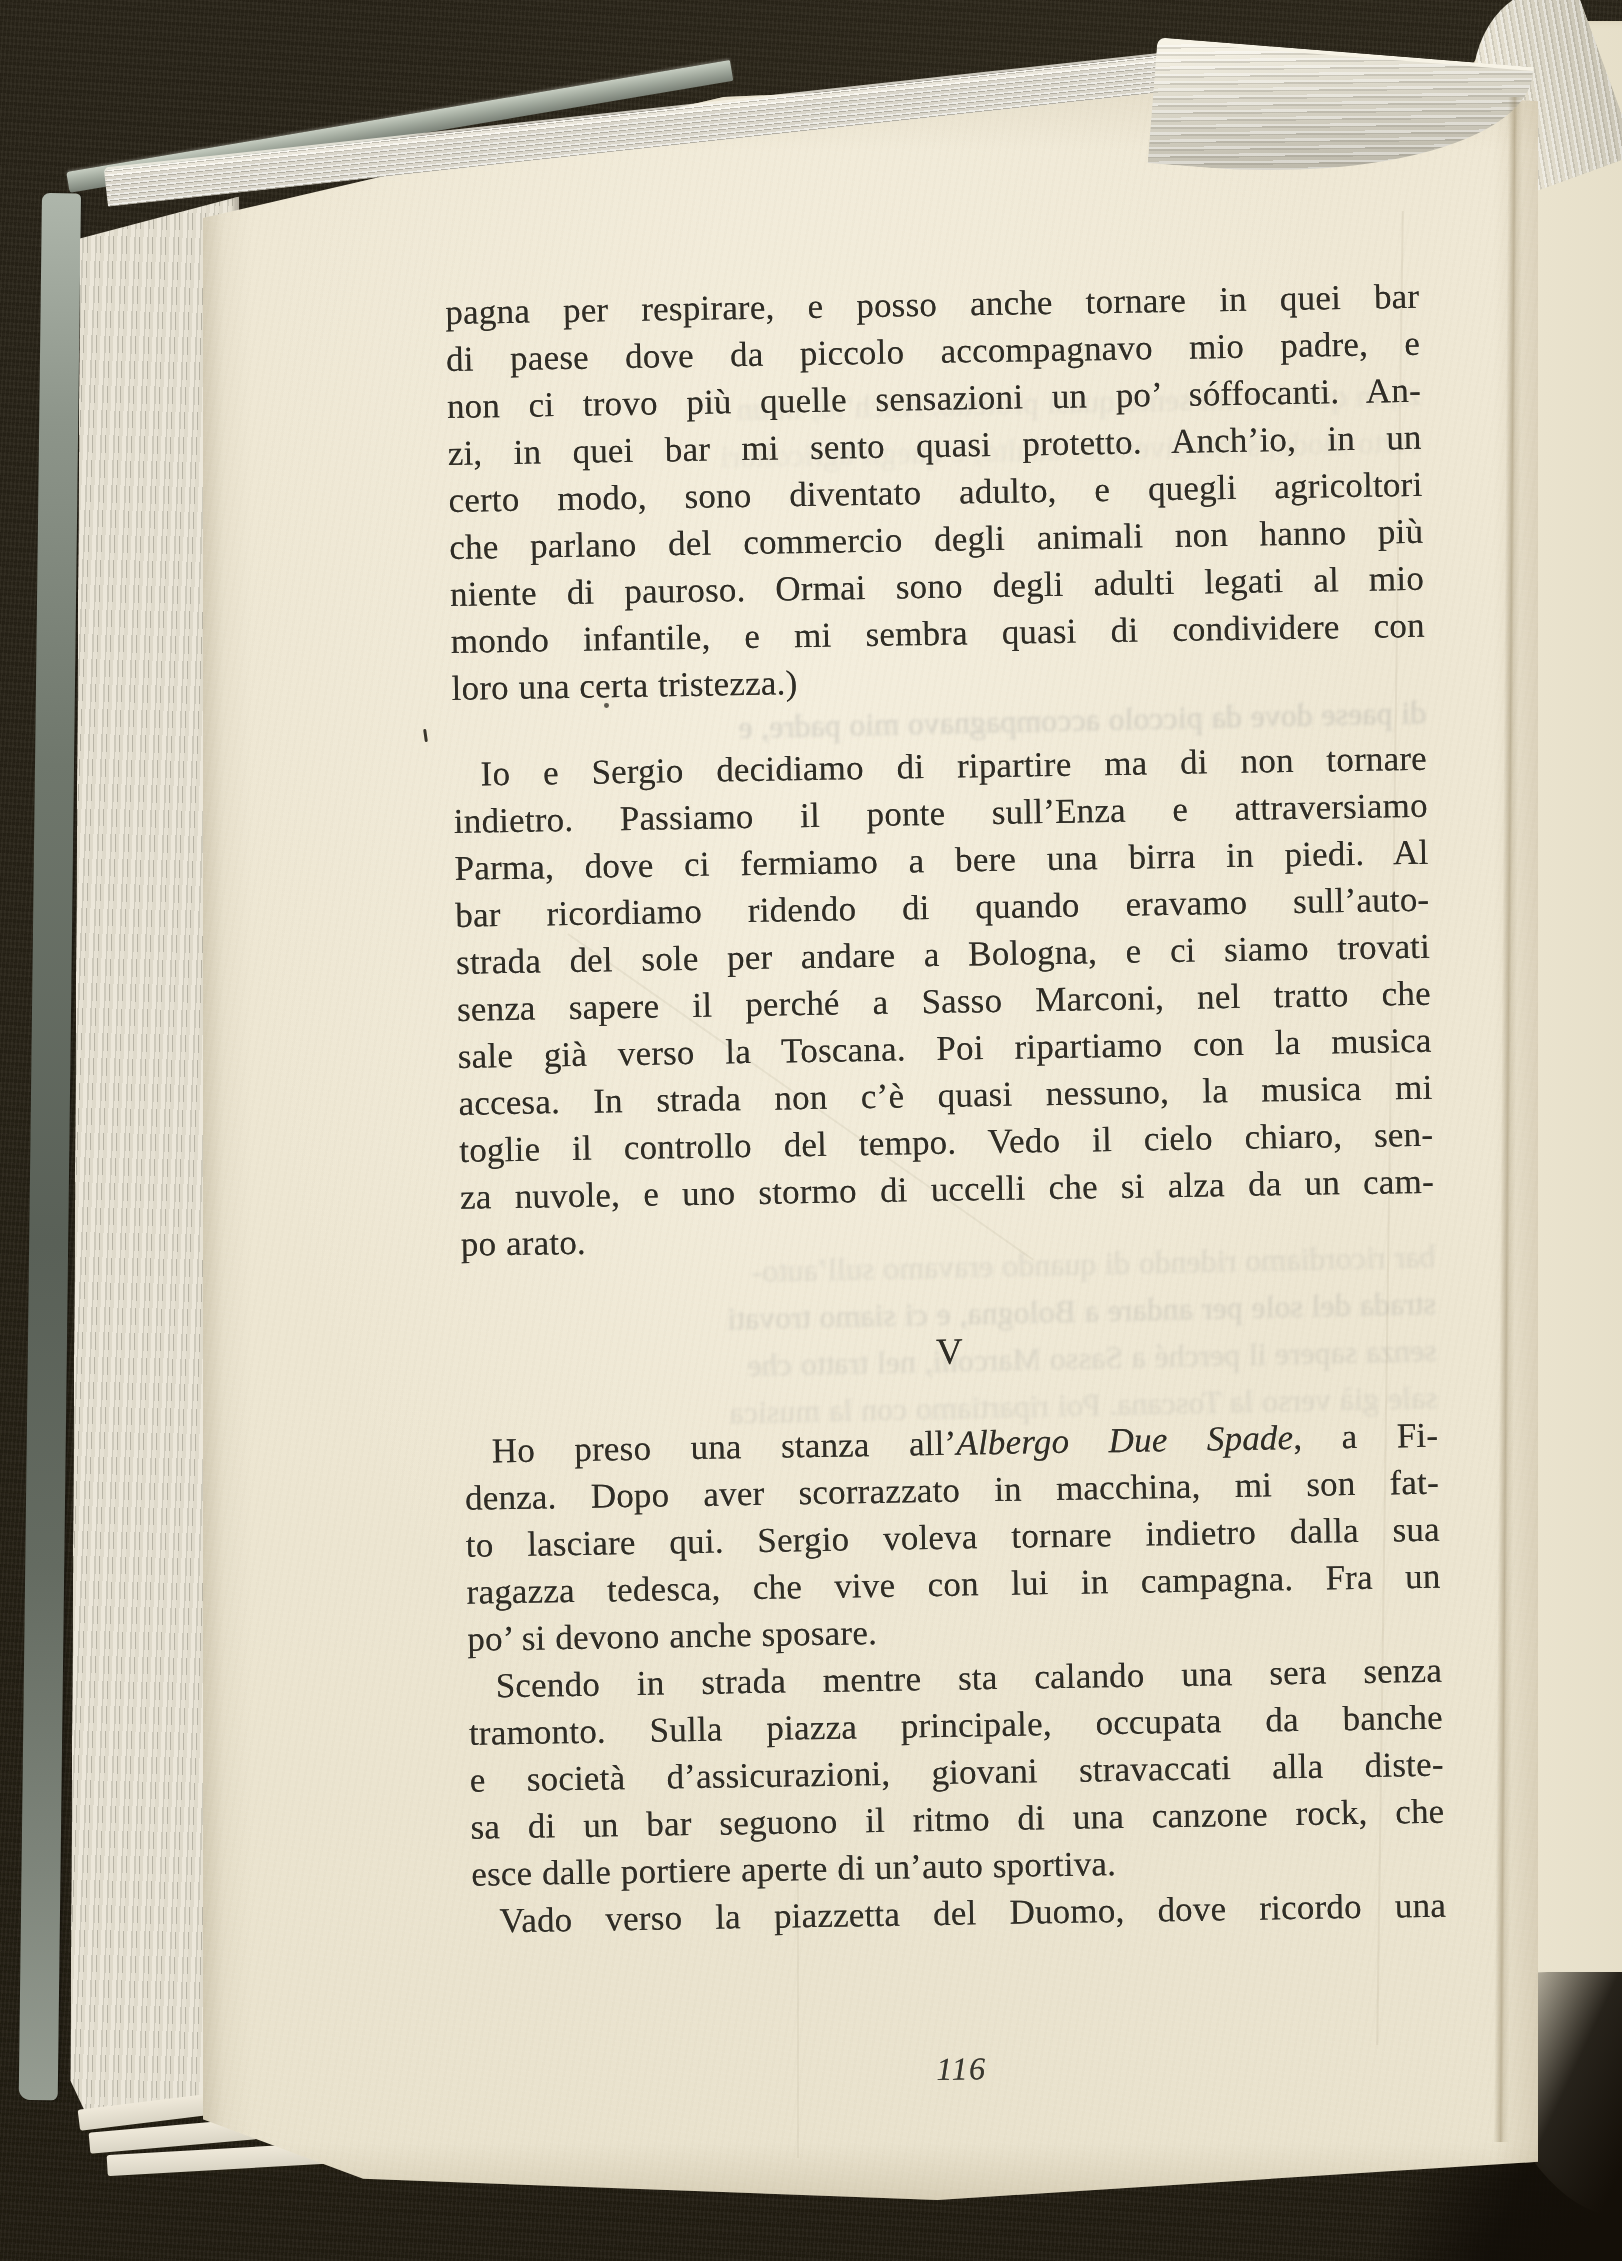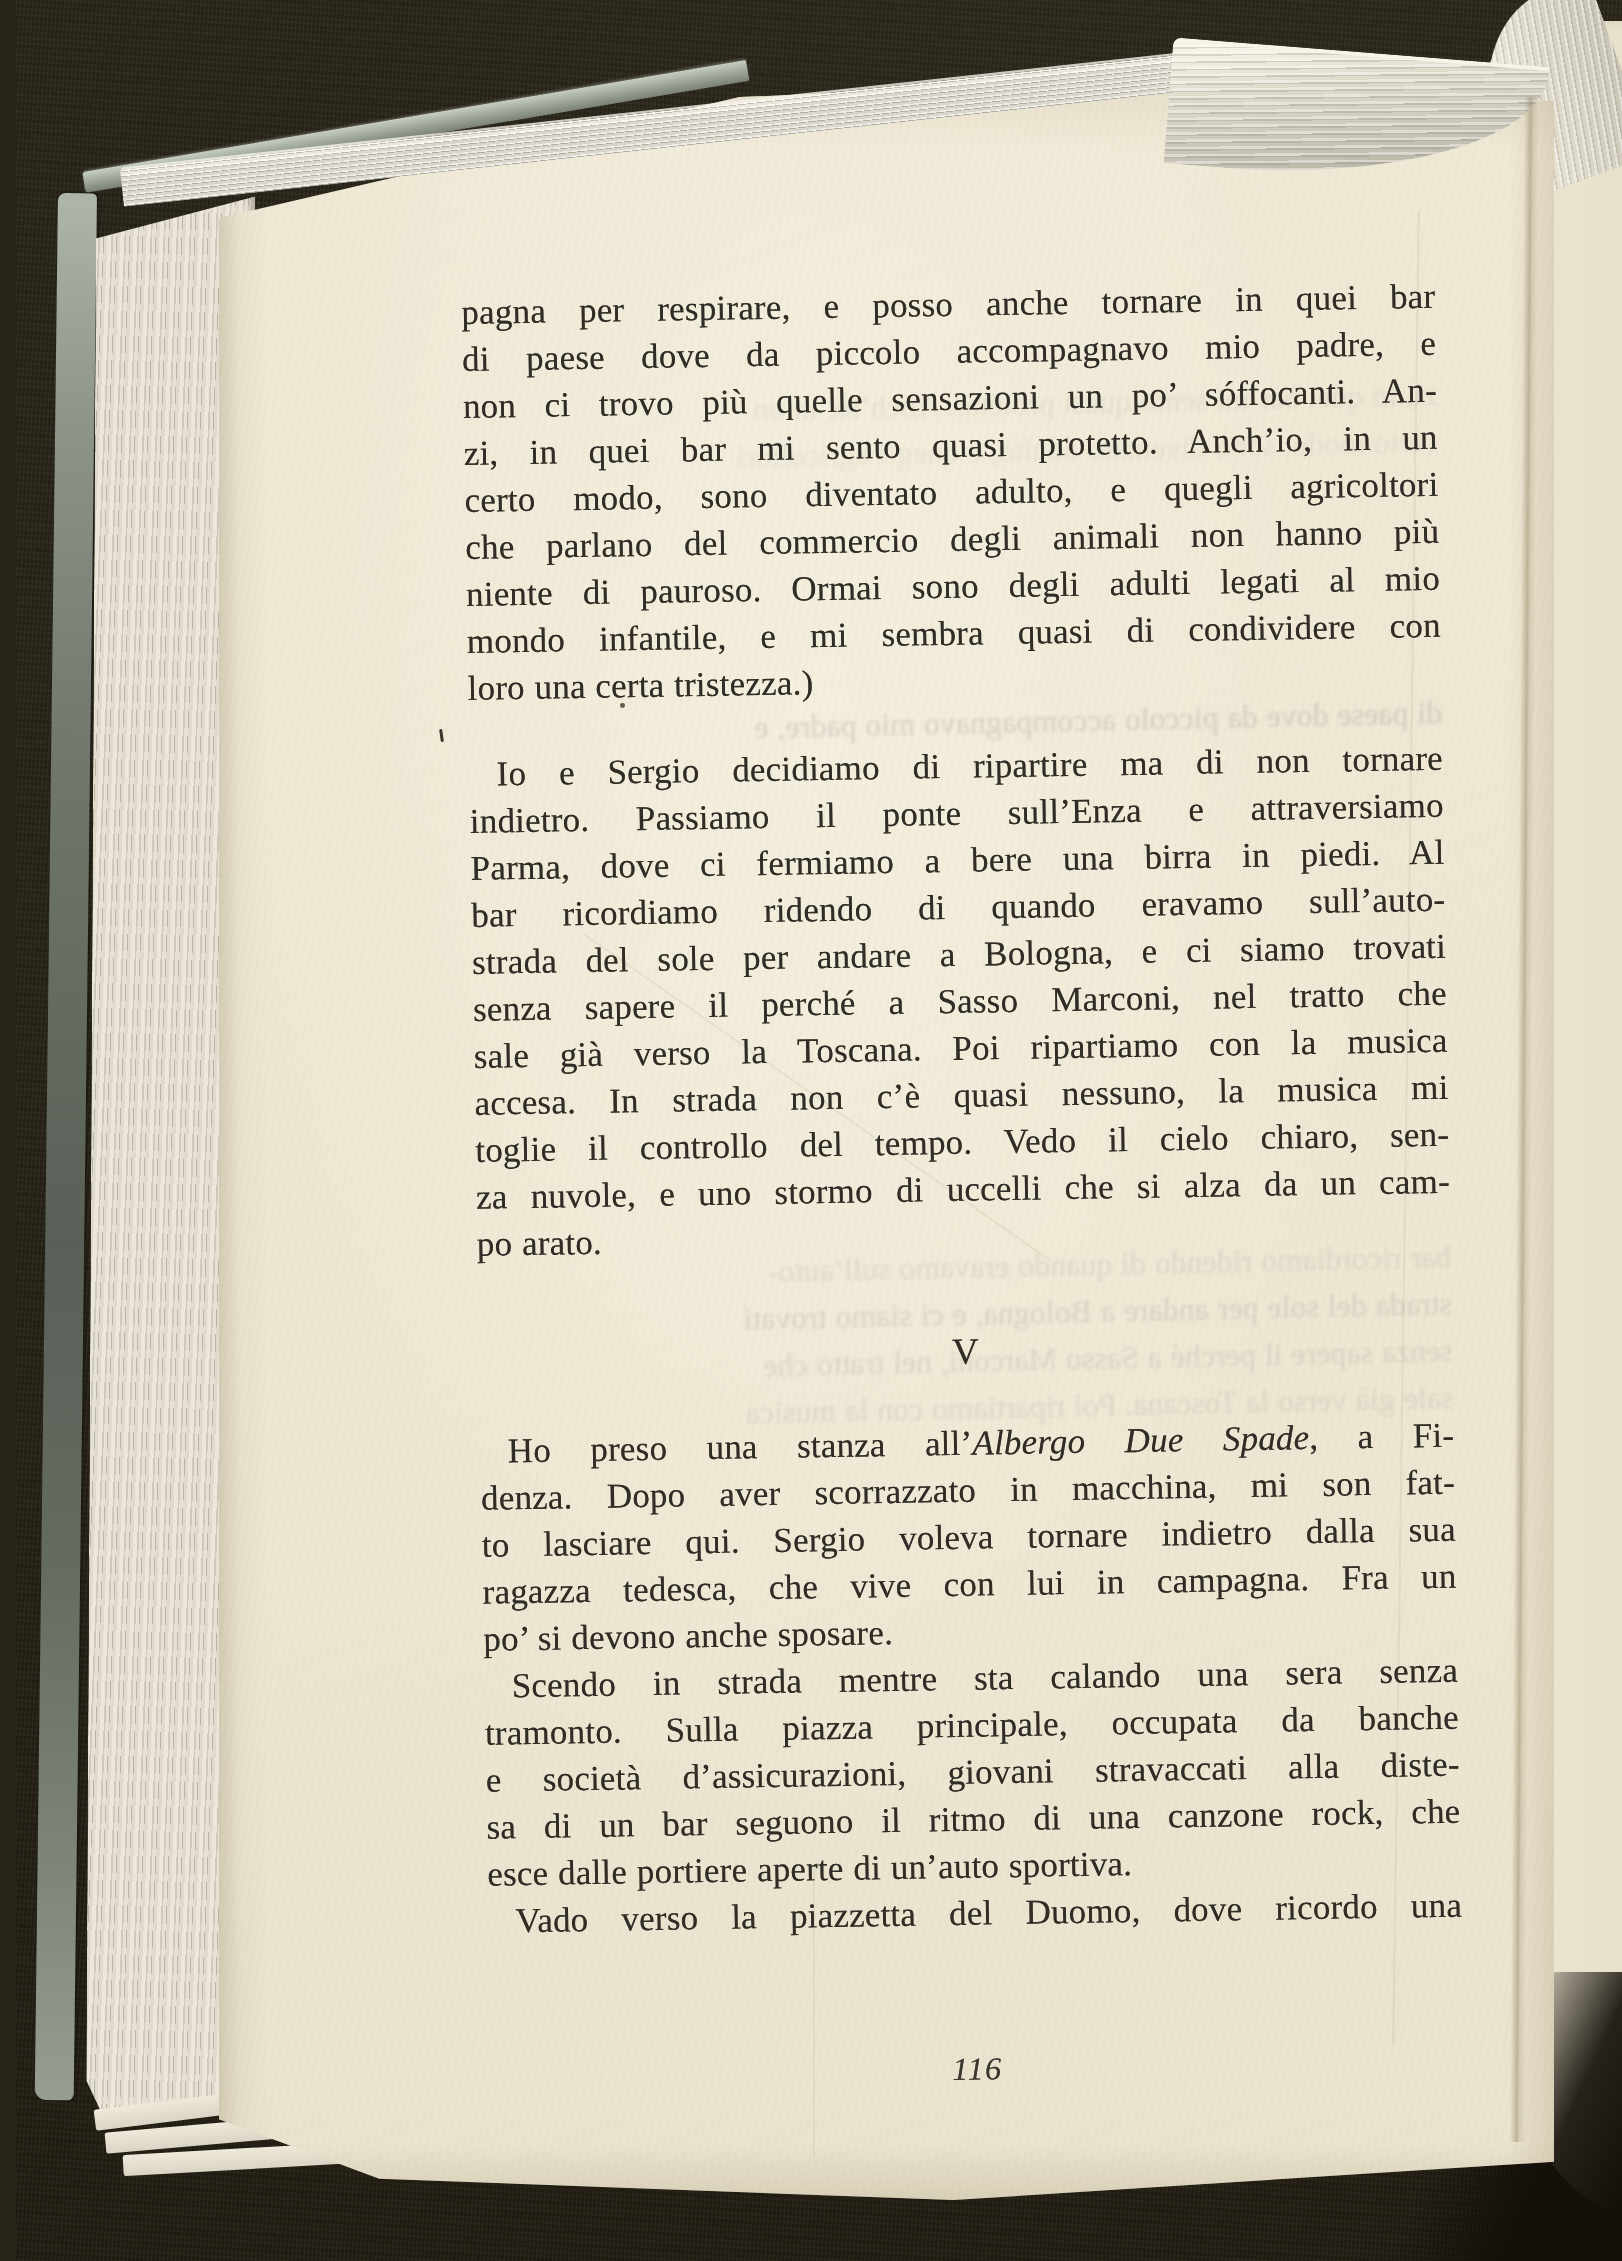--- a/index.html
+++ b/index.html
@@ -8,21 +8,21 @@
     --bg:#282318;
     --cover:#8b948a;
     --fold:#fbf2d9;
   }
   html,body{margin:0;padding:0;}
   body{
     width:1623px;height:2261px;position:relative;overflow:hidden;
     background:var(--bg);
     font-family:"Liberation Serif","DejaVu Serif",serif;
   }
-  .scene{position:absolute;inset:0;margin-left:16px;}
+  .scene{position:absolute;inset:0;}
 
   
   .table{
     position:absolute;inset:0;
     background:
       radial-gradient(ellipse at 70% 35%, rgba(95,85,58,0.14), transparent 60%),
       repeating-linear-gradient(94deg, rgba(255,255,255,0.028) 0 1.6px, rgba(0,0,0,0.05) 1.6px 4px),
       repeating-linear-gradient(4deg, rgba(255,255,255,0.02) 0 2.4px, rgba(0,0,0,0.045) 2.4px 5.7px),
       linear-gradient(180deg,#2a2519 0%,#282317 45%,#221d12 100%);
   }

